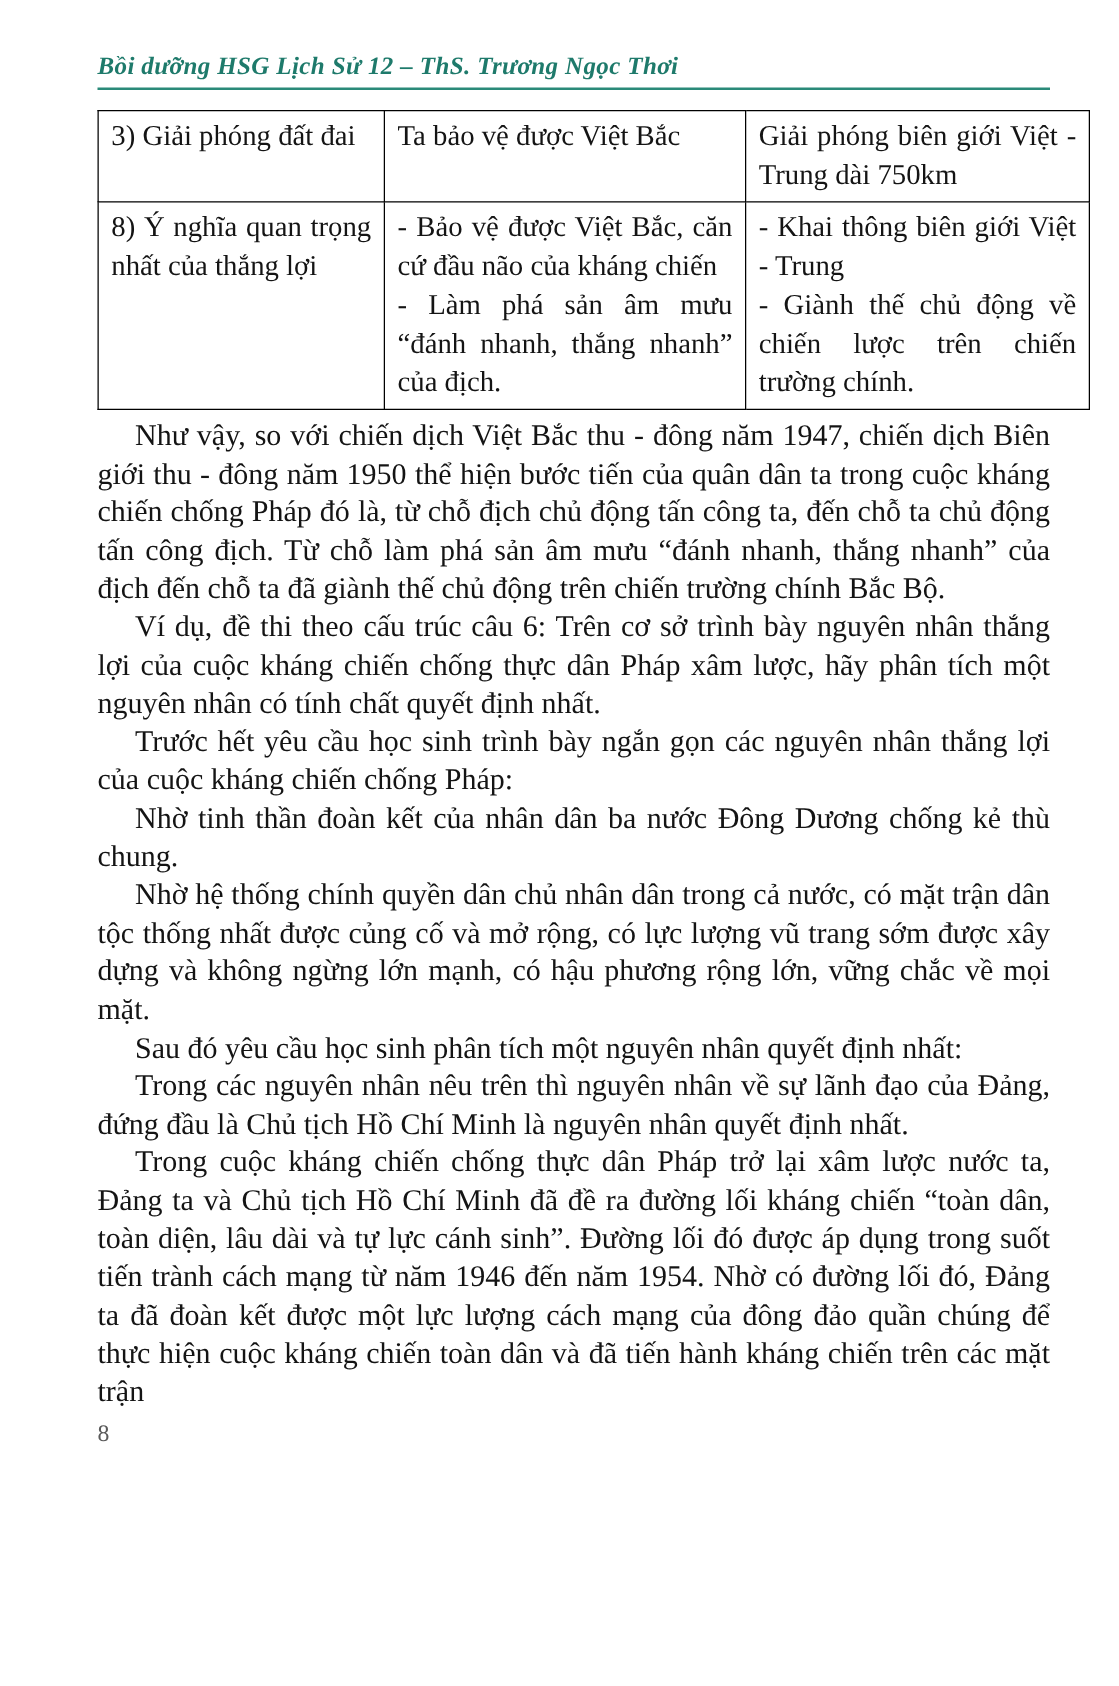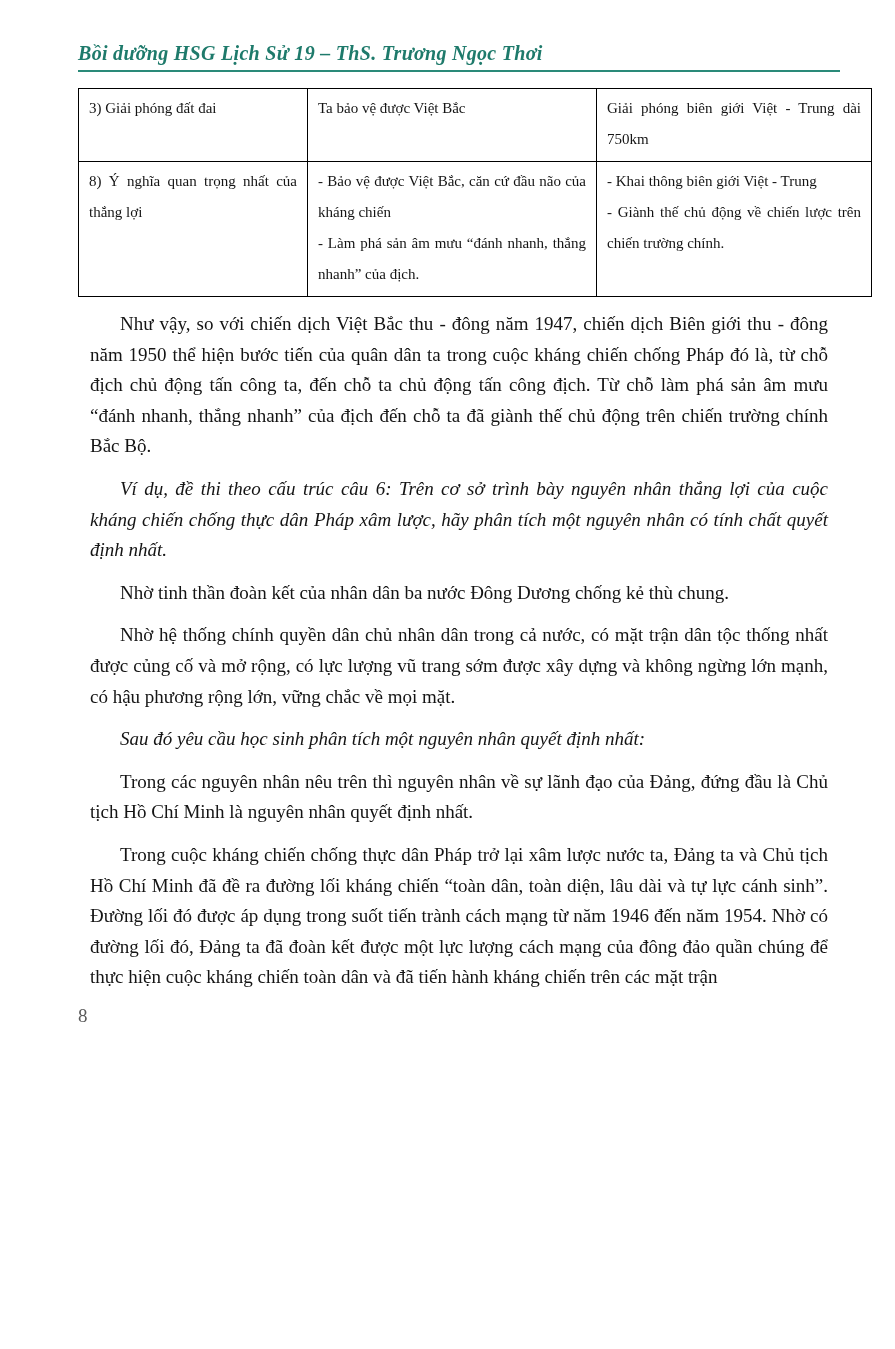--- a/index.html
+++ b/index.html
@@ -26,56 +26,56 @@
   }
   .header-rule{
     border-bottom:2px solid #2a8a79;
     margin-bottom:16px;
   }
   
   table.doc-table{
     width:100%;
     border-collapse:collapse;
     table-layout:fixed;
-    font-size:15px;
+    font-size:23px;
     line-height:31px;
   }
   table.doc-table td{
     border:1.6px solid #000;
     vertical-align:top;
     padding:4px 10px 6px 10px;
     text-align:justify;
   }
   td.col1{width:208px;}
   td.col2{width:268px;}
   td.col3{width:254px;}
   .preline{white-space:pre-line;}
   
   .body-text{margin-top:6px;}
   p.para{
-    margin:12px;
-    font-size:19px;
+    margin:0;
+    font-size:24px;
     line-height:30.6px;
     text-align:justify;
     text-indent:30px;
   }
-  p.para.italic{font-style:italic;}
+  p.para.italic{}
   
   .page-number{
     font-size:19px;
     color:#5a5a5a;
     margin-top:8px;
   }
 </style>
 </head>
 <body>
 
 <div class="page">
 
-  <div class="header-title">Bồi dưỡng HSG Lịch Sử 19 – ThS. Trương Ngọc Thơi</div>
+  <div class="header-title">Bồi dưỡng HSG Lịch Sử 12 – ThS. Trương Ngọc Thơi</div>
   <div class="header-rule"></div>
 
   <table class="doc-table">
     <tbody>
       <tr>
         <td class="col1">3) Giải phóng đất đai</td>
         <td class="col2">Ta bảo vệ được Việt Bắc</td>
         <td class="col3">Giải phóng biên giới Việt - Trung dài 750km</td>
       </tr>
       <tr>
@@ -84,20 +84,21 @@
 - Làm phá sản âm mưu “đánh nhanh, thắng nhanh” của địch.</td>
         <td class="col3 preline">- Khai thông biên giới Việt - Trung
 - Giành thế chủ động về chiến lược trên chiến trường chính.</td>
       </tr>
     </tbody>
   </table>
 
   <div class="body-text">
     <p class="para">Như vậy, so với chiến dịch Việt Bắc thu - đông năm 1947, chiến dịch Biên giới thu - đông năm 1950 thể hiện bước tiến của quân dân ta trong cuộc kháng chiến chống Pháp đó là, từ chỗ địch chủ động tấn công ta, đến chỗ ta chủ động tấn công địch. Từ chỗ làm phá sản âm mưu “đánh nhanh, thắng nhanh” của địch đến chỗ ta đã giành thế chủ động trên chiến trường chính Bắc Bộ.</p>
     <p class="para italic">Ví dụ, đề thi theo cấu trúc câu 6: Trên cơ sở trình bày nguyên nhân thắng lợi của cuộc kháng chiến chống thực dân Pháp xâm lược, hãy phân tích một nguyên nhân có tính chất quyết định nhất.</p>
+    <p class="para italic">Trước hết yêu cầu học sinh trình bày ngắn gọn các nguyên nhân thắng lợi của cuộc kháng chiến chống Pháp:</p>
     <p class="para">Nhờ tinh thần đoàn kết của nhân dân ba nước Đông Dương chống kẻ thù chung.</p>
     <p class="para">Nhờ hệ thống chính quyền dân chủ nhân dân trong cả nước, có mặt trận dân tộc thống nhất được củng cố và mở rộng, có lực lượng vũ trang sớm được xây dựng và không ngừng lớn mạnh, có hậu phương rộng lớn, vững chắc về mọi mặt.</p>
     <p class="para italic">Sau đó yêu cầu học sinh phân tích một nguyên nhân quyết định nhất:</p>
     <p class="para">Trong các nguyên nhân nêu trên thì nguyên nhân về sự lãnh đạo của Đảng, đứng đầu là Chủ tịch Hồ Chí Minh là nguyên nhân quyết định nhất.</p>
     <p class="para">Trong cuộc kháng chiến chống thực dân Pháp trở lại xâm lược nước ta, Đảng ta và Chủ tịch Hồ Chí Minh đã đề ra đường lối kháng chiến “toàn dân, toàn diện, lâu dài và tự lực cánh sinh”. Đường lối đó được áp dụng trong suốt tiến trành cách mạng từ năm 1946 đến năm 1954. Nhờ có đường lối đó, Đảng ta đã đoàn kết được một lực lượng cách mạng của đông đảo quần chúng để thực hiện cuộc kháng chiến toàn dân và đã tiến hành kháng chiến trên các mặt trận</p>
   </div>
 
   <div class="page-number">8</div>
 
 </div>

